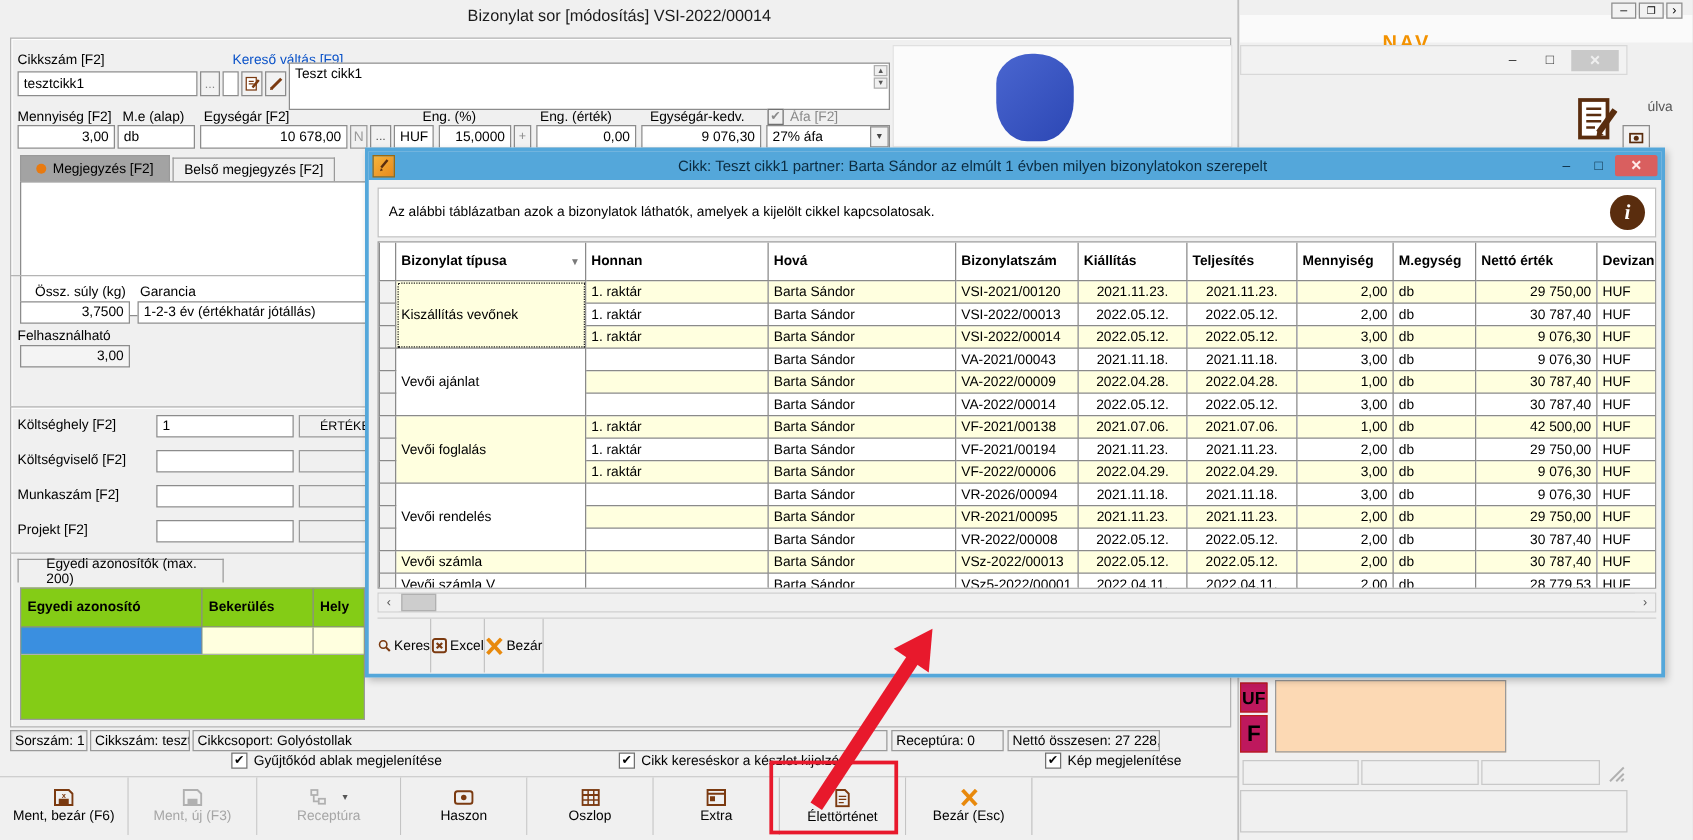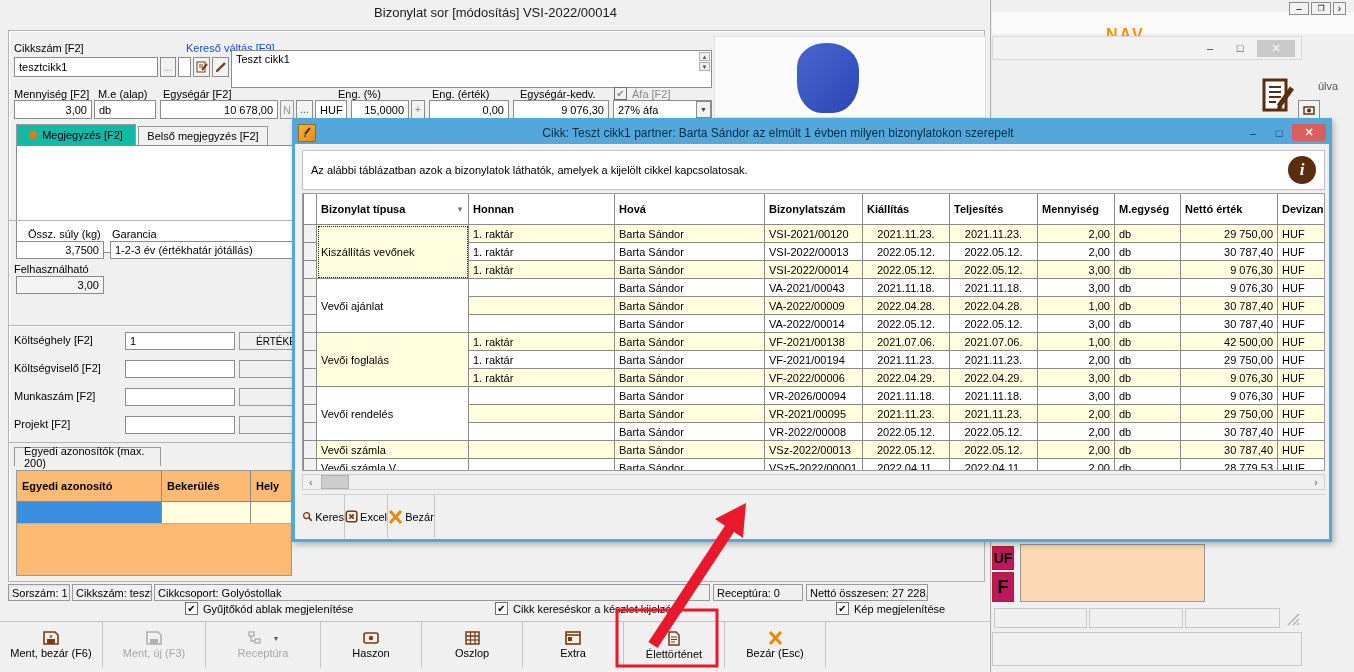--- a/index.html
+++ b/index.html
@@ -130,21 +130,21 @@
   <div class="abs btn3d" style="left:411px;top:100px;width:14px;height:19px;color:#888;">+</div>
   <div class="abs inp num" style="left:429px;top:100px;width:80px;height:19px;">0,00</div>
   <div class="abs inp num" style="left:513px;top:100px;width:96px;height:19px;">9 076,30</div>
   <div class="abs inp" style="left:613px;top:100px;width:99px;height:19px;">27% áfa</div>
   <div class="abs btn3d" style="left:696px;top:101px;width:15px;height:17px;font-size:7px;color:#444;">▼</div>
 
   <div class="abs" style="left:714px;top:36px;width:272px;height:82px;background:#fbfbfb;border:1px solid #e0e0e0;">
     <div class="abs" style="left:82px;top:6px;width:62px;height:70px;background:linear-gradient(135deg,#4a66d0,#2c47b4);border-radius:46% 50% 42% 40% / 34% 38% 46% 44%;"></div>
   </div>
 
-  <div class="abs tab" style="left:16px;top:124px;width:120px;height:21px;background:#14b8a6;">
+  <div class="abs tab" style="left:16px;top:124px;width:120px;height:21px;background:#a3a3a3;">
     <span class="dot"></span>
     <span>Megjegyzés [F2]</span>
   </div>
   <div class="abs tab" style="left:138px;top:126px;width:130px;height:19px;">
     <span>Belső megjegyzés [F2]</span>
   </div>
   <div class="abs inp" style="left:16px;top:145px;width:278px;height:108px;"></div>
 
   <div class="abs gbox" style="left:8px;top:220px;width:286px;height:86px;border-left:none;border-right:none;background:transparent;box-shadow:none;border-bottom:none;"></div>
   <div class="abs lbl" style="left:28px;top:228px;">Össz. súly (kg)</div>
@@ -161,24 +161,24 @@
   <div class="abs lbl" style="left:14px;top:362px;">Költségviselő [F2]</div>
   <div class="abs inp" style="left:125px;top:360px;width:110px;height:18px;"></div>
   <div class="abs graybox" style="left:239px;top:360px;width:55px;height:18px;"></div>
   <div class="abs lbl" style="left:14px;top:390px;">Munkaszám [F2]</div>
   <div class="abs inp" style="left:125px;top:388px;width:110px;height:18px;"></div>
   <div class="abs graybox" style="left:239px;top:388px;width:55px;height:18px;"></div>
   <div class="abs lbl" style="left:14px;top:418px;">Projekt [F2]</div>
   <div class="abs inp" style="left:125px;top:416px;width:110px;height:18px;"></div>
   <div class="abs graybox" style="left:239px;top:416px;width:55px;height:18px;"></div>
 
-  <div class="abs tab" style="left:14px;top:447px;width:147px;height:19px;justify-content:flex-start;padding-left:9px;">
+  <div class="abs tab" style="left:14px;top:447px;width:165px;height:19px;justify-content:flex-start;padding-left:22px;">
     <span>Egyedi azonosítók (max. 200)</span>
   </div>
-  <div class="abs" style="left:16px;top:470px;width:276px;height:106px;background:#fdba74;border:1px solid #9a9a9a;">
+  <div class="abs" style="left:16px;top:470px;width:276px;height:106px;background:#84cc16;border:1px solid #9a9a9a;">
     <div style="display:flex;font-size:11px;font-weight:bold;border-bottom:1px solid #8a8a8a;height:30px;align-items:center;">
       <div style="width:134px;border-right:1px solid #8a8a8a;padding:0 5px;height:30px;display:flex;align-items:center;">Egyedi azonosító</div>
       <div style="width:78px;border-right:1px solid #8a8a8a;padding:0 5px;height:30px;display:flex;align-items:center;">Bekerülés</div>
       <div style="flex:1;padding:0 5px;height:30px;display:flex;align-items:center;">Hely</div>
     </div>
     <div style="display:flex;height:21px;border-bottom:1px solid #b0b0b0;">
       <div style="width:144px;background:#3a8fe0;border-right:1px solid #8a8a8a;"></div>
       <div style="width:88px;background:#ffffdf;border-right:1px solid #8a8a8a;"></div>
       <div style="flex:1;background:#ffffdf;"></div>
     </div>

